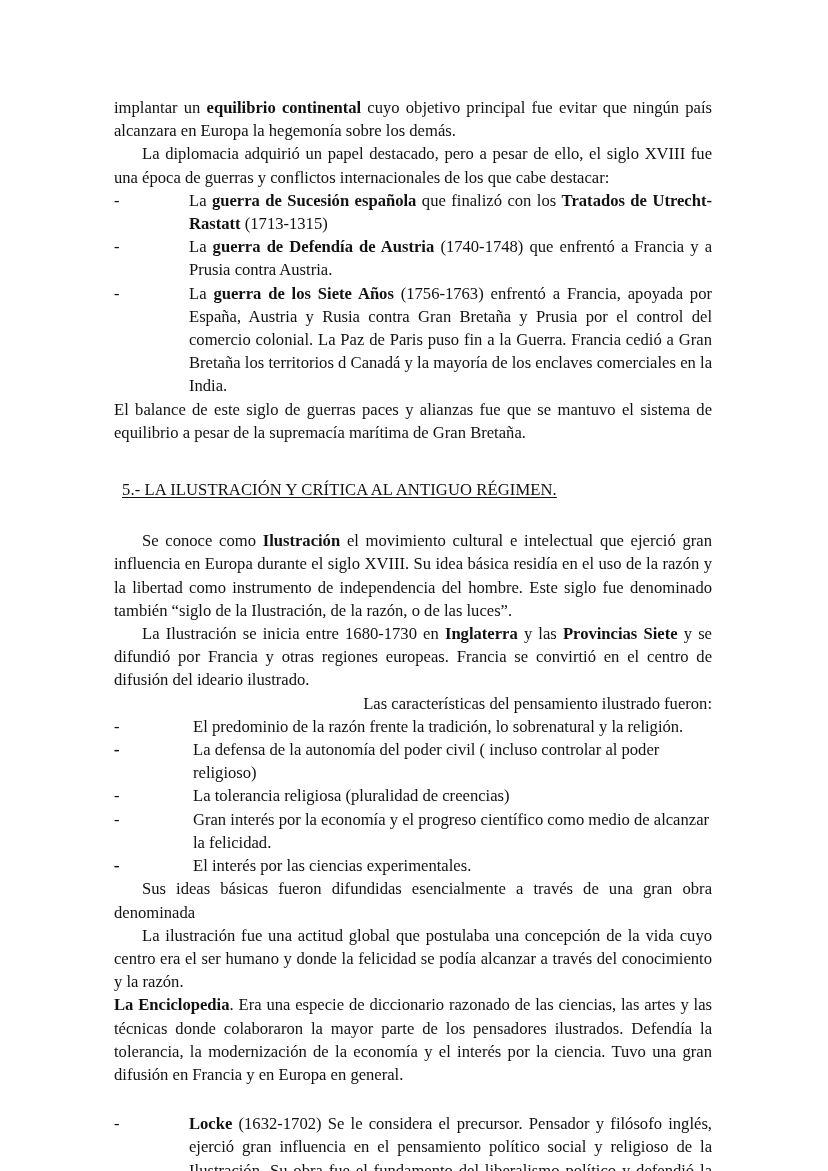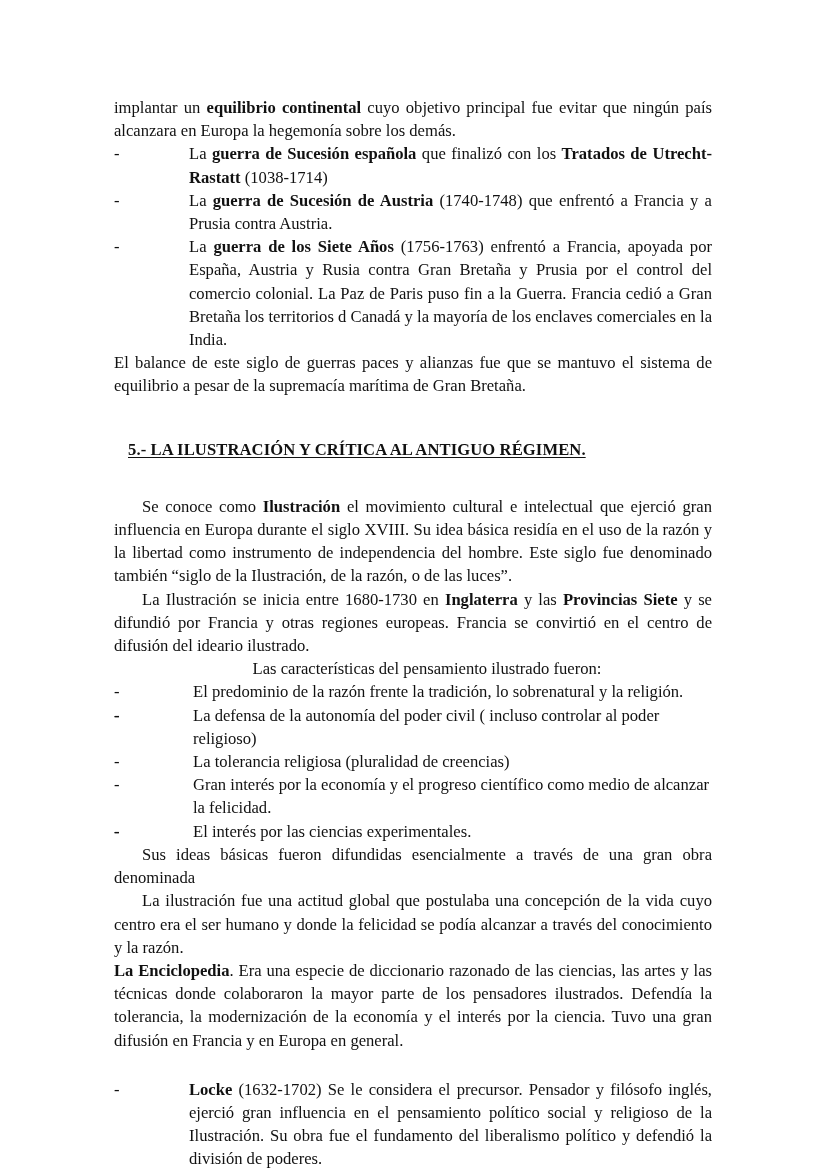--- a/index.html
+++ b/index.html
@@ -43,33 +43,33 @@
     text-justify: inter-word;
     hyphens: none;
   }
   .para.indent {
     text-indent: 28px;
   }
   .para.flush {
     text-indent: 0;
   }
   .para.nojust {
-    text-align: center;
+    text-align: right;
   }
 
   b, .bold {
     font-weight: bold;
   }
 
   
   .section-heading {
-    margin: 14px;
+    margin: 8px;
     font-size: 16.6px;
     line-height: 23.2px;
-    font-weight: bold;
+    font-weight: normal;
     text-decoration: underline;
     text-underline-offset: 2px;
     text-align: left;
     letter-spacing: 0.1px;
   }
 
   
   .bullets {
     list-style: none;
     margin: 0;
@@ -109,27 +109,28 @@
   .spacer-lg { height: 26px; }
 </style>
 </head>
 <body>
 
 <div id="page">
   <div id="content">
 
     <p class="para flush"><span>implantar un </span><b>equilibrio continental</b><span> cuyo objetivo principal fue evitar que ningún país alcanzara en Europa la hegemonía sobre los demás.</span></p>
 
+    <p class="para indent">La diplomacia adquirió un papel destacado, pero a pesar de ello, el siglo XVIII fue una época de guerras y conflictos internacionales de los que cabe destacar:</p>
 
     <ul class="bullets deep">
       <li>
-        <span class="dash">-</span><span>La </span><b>guerra de Sucesión española</b><span> que finalizó con los </span><b>Tratados de Utrecht-Rastatt</b><span> (1038-1714)</span>
+        <span class="dash">-</span><span>La </span><b>guerra de Sucesión española</b><span> que finalizó con los </span><b>Tratados de Utrecht-Rastatt</b><span> (1713-1315)</span>
       </li>
       <li>
-        <span class="dash">-</span><span>La </span><b>guerra de Sucesión de Austria</b><span> (1740-1748) que enfrentó a Francia y a Prusia contra Austria.</span>
+        <span class="dash">-</span><span>La </span><b>guerra de Defendía de Austria</b><span> (1740-1748) que enfrentó a Francia y a Prusia contra Austria.</span>
       </li>
       <li>
         <span class="dash">-</span><span>La </span><b>guerra de los Siete Años</b><span> (1756-1763) enfrentó a Francia, apoyada por España, Austria y Rusia contra Gran Bretaña y Prusia por el control del comercio colonial. La Paz de Paris puso fin a la Guerra. Francia cedió a Gran Bretaña los territorios d Canadá y la mayoría de los enclaves comerciales en la India.</span>
       </li>
     </ul>
 
     <p class="para flush">El balance de este siglo de guerras paces y alianzas fue que se mantuvo el sistema de equilibrio a pesar de la supremacía marítima de Gran Bretaña.</p>
 
     <div class="spacer-lg"></div>
 

